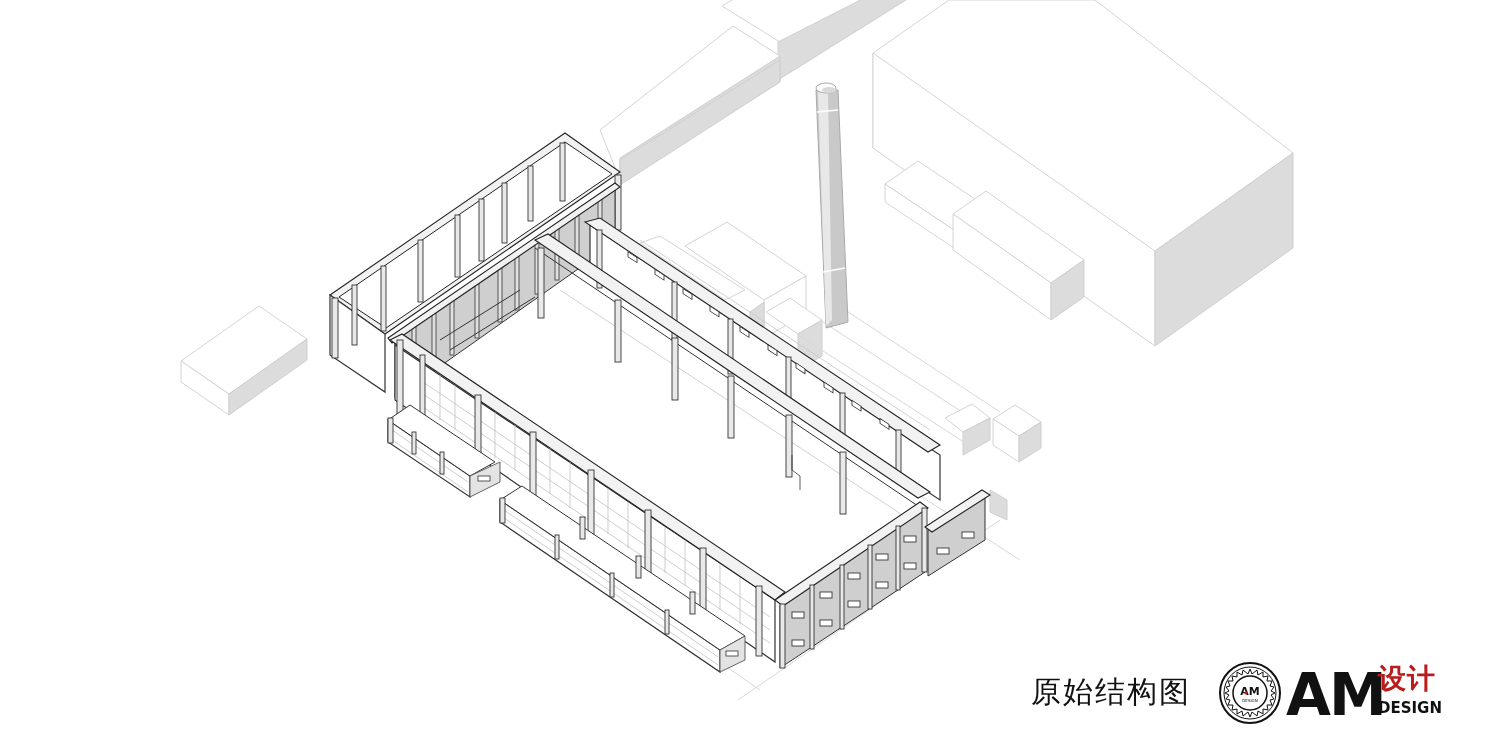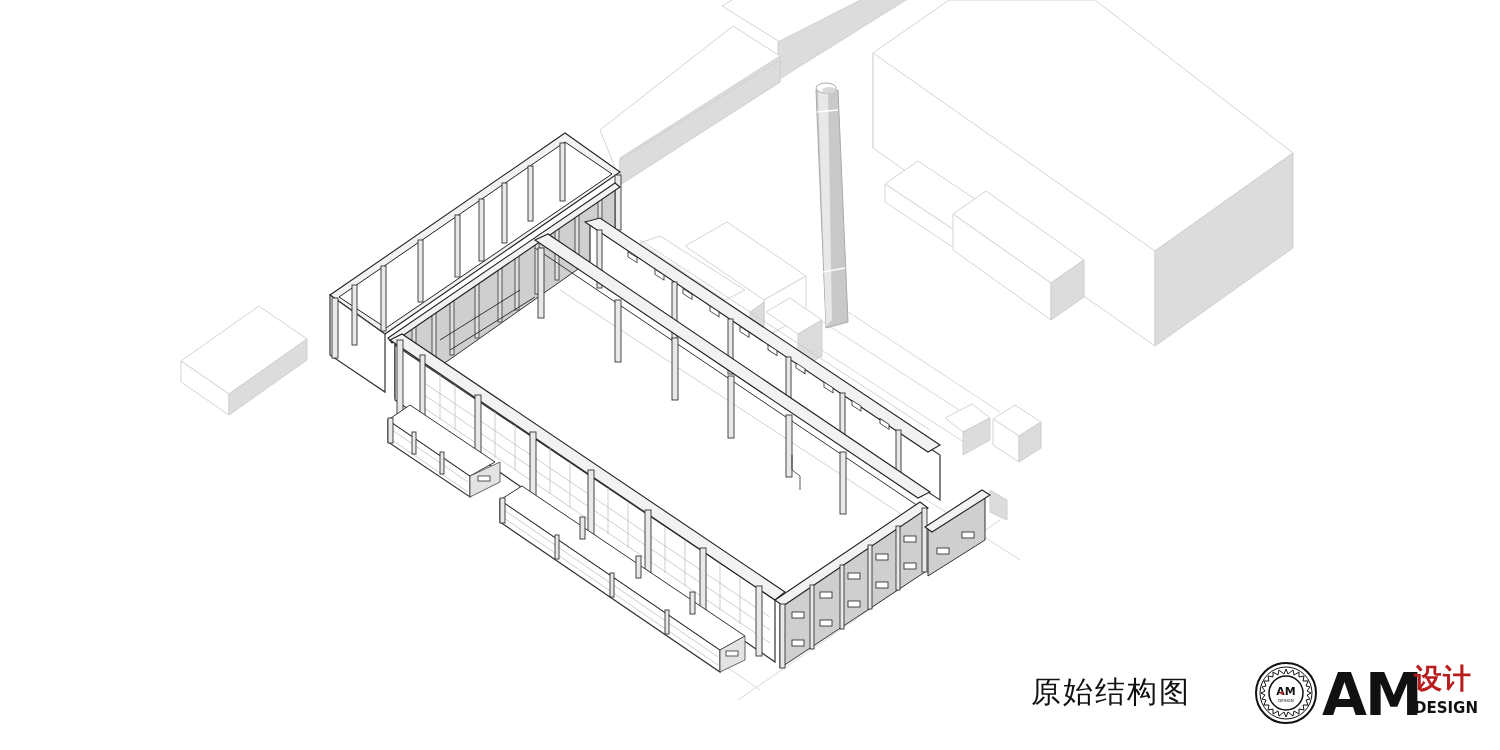--- a/index.html
+++ b/index.html
@@ -15,21 +15,21 @@
   .beam { fill: #f2f2f2; stroke: #222; stroke-width: 1.1; }
   .col { fill: #e9e9e9; stroke: #333; stroke-width: 0.9; }
   .grid { fill: none; stroke: #b9b9b9; stroke-width: 0.7; }
   .win { fill: #ffffff; stroke: #222; stroke-width: 0.8; }
   .floor { fill: none; stroke: #c6c6c6; stroke-width: 0.8; }
   .chimney { fill: #c9c9c9; stroke: #a9a9a9; stroke-width: 1; }
   .chimney-hl { fill: #e8e8e8; stroke: none; }
 
   #caption { position: absolute; left: 1003px; top: 672px; font-size: 30px; color: #111;
              letter-spacing: 2px; font-family: "DejaVu Sans", sans-serif; margin-left: 28px; }
-  #logo { position: absolute; left: 1254px; top: 661px; width: 230px; height: 68px; }
+  #logo { position: absolute; left: 1218px; top: 661px; width: 230px; height: 68px; }
   #logo-badge { position: absolute; left: 0; top: 0; width: 64px; height: 64px; }
   #logo-am { position: absolute; left: 68px; top: 2px; font-size: 58px; font-weight: bold;
              font-family: "DejaVu Sans", sans-serif; color: #111; line-height: 64px; letter-spacing: -2px; }
   #logo-cn { position: absolute; left: 160px; top: 2px; font-size: 28px; font-weight: bold; color: #b91c1c;
              line-height: 32px; letter-spacing: 1px; }
   #logo-en { position: absolute; left: 160px; top: 38px; font-size: 15px; font-weight: bold; color: #111;
              font-family: "DejaVu Sans", sans-serif; line-height: 18px; letter-spacing: 0px; }
 </style>
 </head>
 <body>

